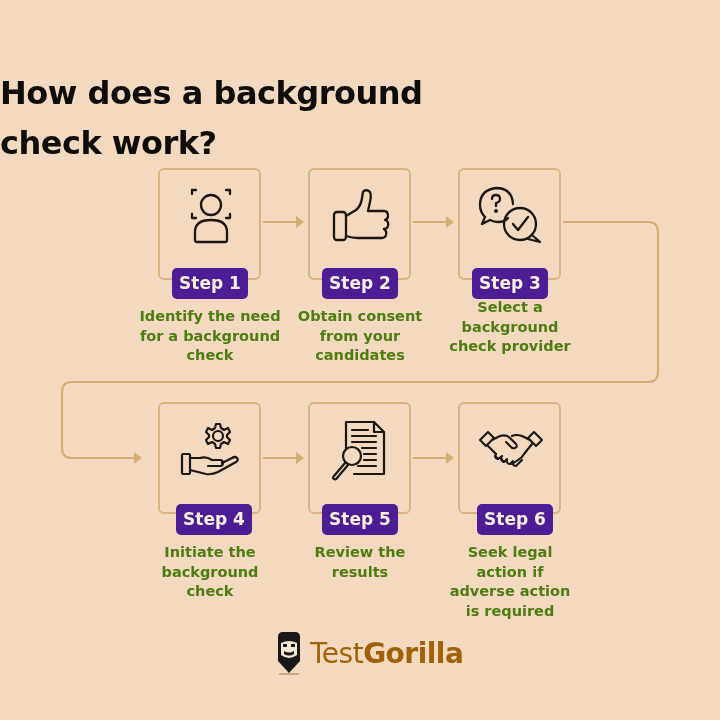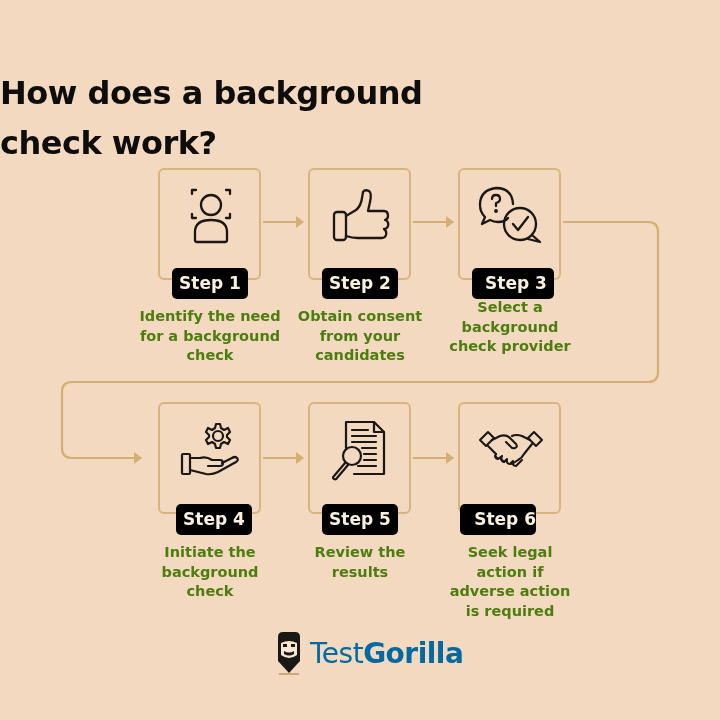--- a/index.html
+++ b/index.html
@@ -16,29 +16,29 @@
     letter-spacing:-0.5px; color:#0f0d0b;margin-top:24px;
   }
   .connectors { position:absolute; left:0; top:0; width:720px; height:720px; }
   .step-box {
     position:absolute; width:103px; height:112px;
     border:2px solid #D9B47E; border-radius:6px; box-sizing:border-box;
   }
   .step-icon { position:absolute; left:18px; top:14px; width:66px; height:66px; }
   .badge {
     position:absolute; width:76px; height:31px; border-radius:5px;
-    background:#000000; color:#FAF0DF; font-weight:bold; font-size:17px;
+    background:#4c1d95; color:#FAF0DF; font-weight:bold; font-size:17px;
     text-align:center; line-height:31px;
   }
   .desc {
     position:absolute; width:150px; text-align:center; font-weight:bold;
     font-size:14.5px; line-height:19.5px; color:#4d7c0f;
   }
   .logo { position:absolute; left:276px; top:632px; height:42px; display:flex; align-items:center; }
-  .logo-text { font-size:28px; color:#0369a1; margin-left:8px; letter-spacing:-0.5px; }
+  .logo-text { font-size:28px; color:#a16207; margin-left:8px; letter-spacing:-0.5px; }
   .logo-text b { font-weight:bold; }
 </style>
 </head>
 <body>
 
 <div class="title">
   <div>How does a background</div>
   <div>check work?</div>
 </div>
 
@@ -89,21 +89,21 @@
 <div class="step-box" style="left:458px;top:168px;">
   <svg class="step-icon" viewBox="0 0 66 66" fill="none" stroke="#1a1714" stroke-width="2.3" stroke-linecap="round" stroke-linejoin="round">
     <path d="M30 34 Q27 38 20 38 Q16 38 12 36 L4 40 L7 33 Q2 28 2 21 Q2 6 18 4 Q34 4 35 20"></path>
     <path d="M14 15 Q14 11 18 11 Q22 11 22 15 Q22 18 18 19 V22"></path>
     <circle cx="18" cy="27" r="0.8" fill="#1a1714"></circle>
     <circle cx="42" cy="40" r="16"></circle>
     <path d="M54 51 L62 58 L50 55"></path>
     <path d="M35 40 L40 46 L50 33"></path>
   </svg>
 </div>
-<div class="badge" style="left:472px;top:268px;padding-left:6px;">Step 3</div>
+<div class="badge" style="left:472px;top:268px;">Step 3</div>
 <div class="desc" style="left:435px;top:298px;text-align:center;">
   <div>Select a</div>
   <div>background</div>
   <div>check provider</div>
 </div>
 
 <div class="step-box" style="left:158px;top:402px;">
   <svg class="step-icon" viewBox="0 0 66 66" fill="none" stroke="#1a1714" stroke-width="2.2" stroke-linecap="round" stroke-linejoin="round">
     <g transform="translate(40,18)">
       <circle r="5"></circle>
@@ -141,21 +141,21 @@
     <path d="M2 22 L10 14 L16 20 L8 28 Z"></path>
     <path d="M64 22 L56 14 L50 20 L58 28 Z"></path>
     <path d="M14 22 L22 18 Q28 16 32 20 L38 26 Q40 29 37 30 Q34 31 32 28 L28 24"></path>
     <path d="M52 22 L44 18 Q38 16 34 18"></path>
     <path d="M10 28 L18 36"></path>
     <path d="M54 26 L46 36 Q44 40 40 42 L34 46"></path>
     <path d="M18 36 Q16 40 20 41 L24 38 Q22 43 26 44 L29 41 Q28 46 32 46 L35 43 Q34 48 38 48 L44 42"></path>
     <path d="M20 41 L17 38 M26 44 L23 41"></path>
   </svg>
 </div>
-<div class="badge" style="left:460px;top:504px;text-align:right;">Step 6</div>
+<div class="badge" style="left:477px;top:504px;">Step 6</div>
 <div class="desc" style="left:435px;top:543px;">
   <div>Seek legal</div>
   <div>action if</div>
   <div>adverse action</div>
   <div>is required</div>
 </div>
 
 <div class="logo">
   <svg width="26" height="44" viewBox="0 0 26 44">
     <path d="M2 6 Q2 1 7 1 H19 Q24 1 24 6 V30 L13 42 L2 30 Z" fill="#1a1816"></path>

